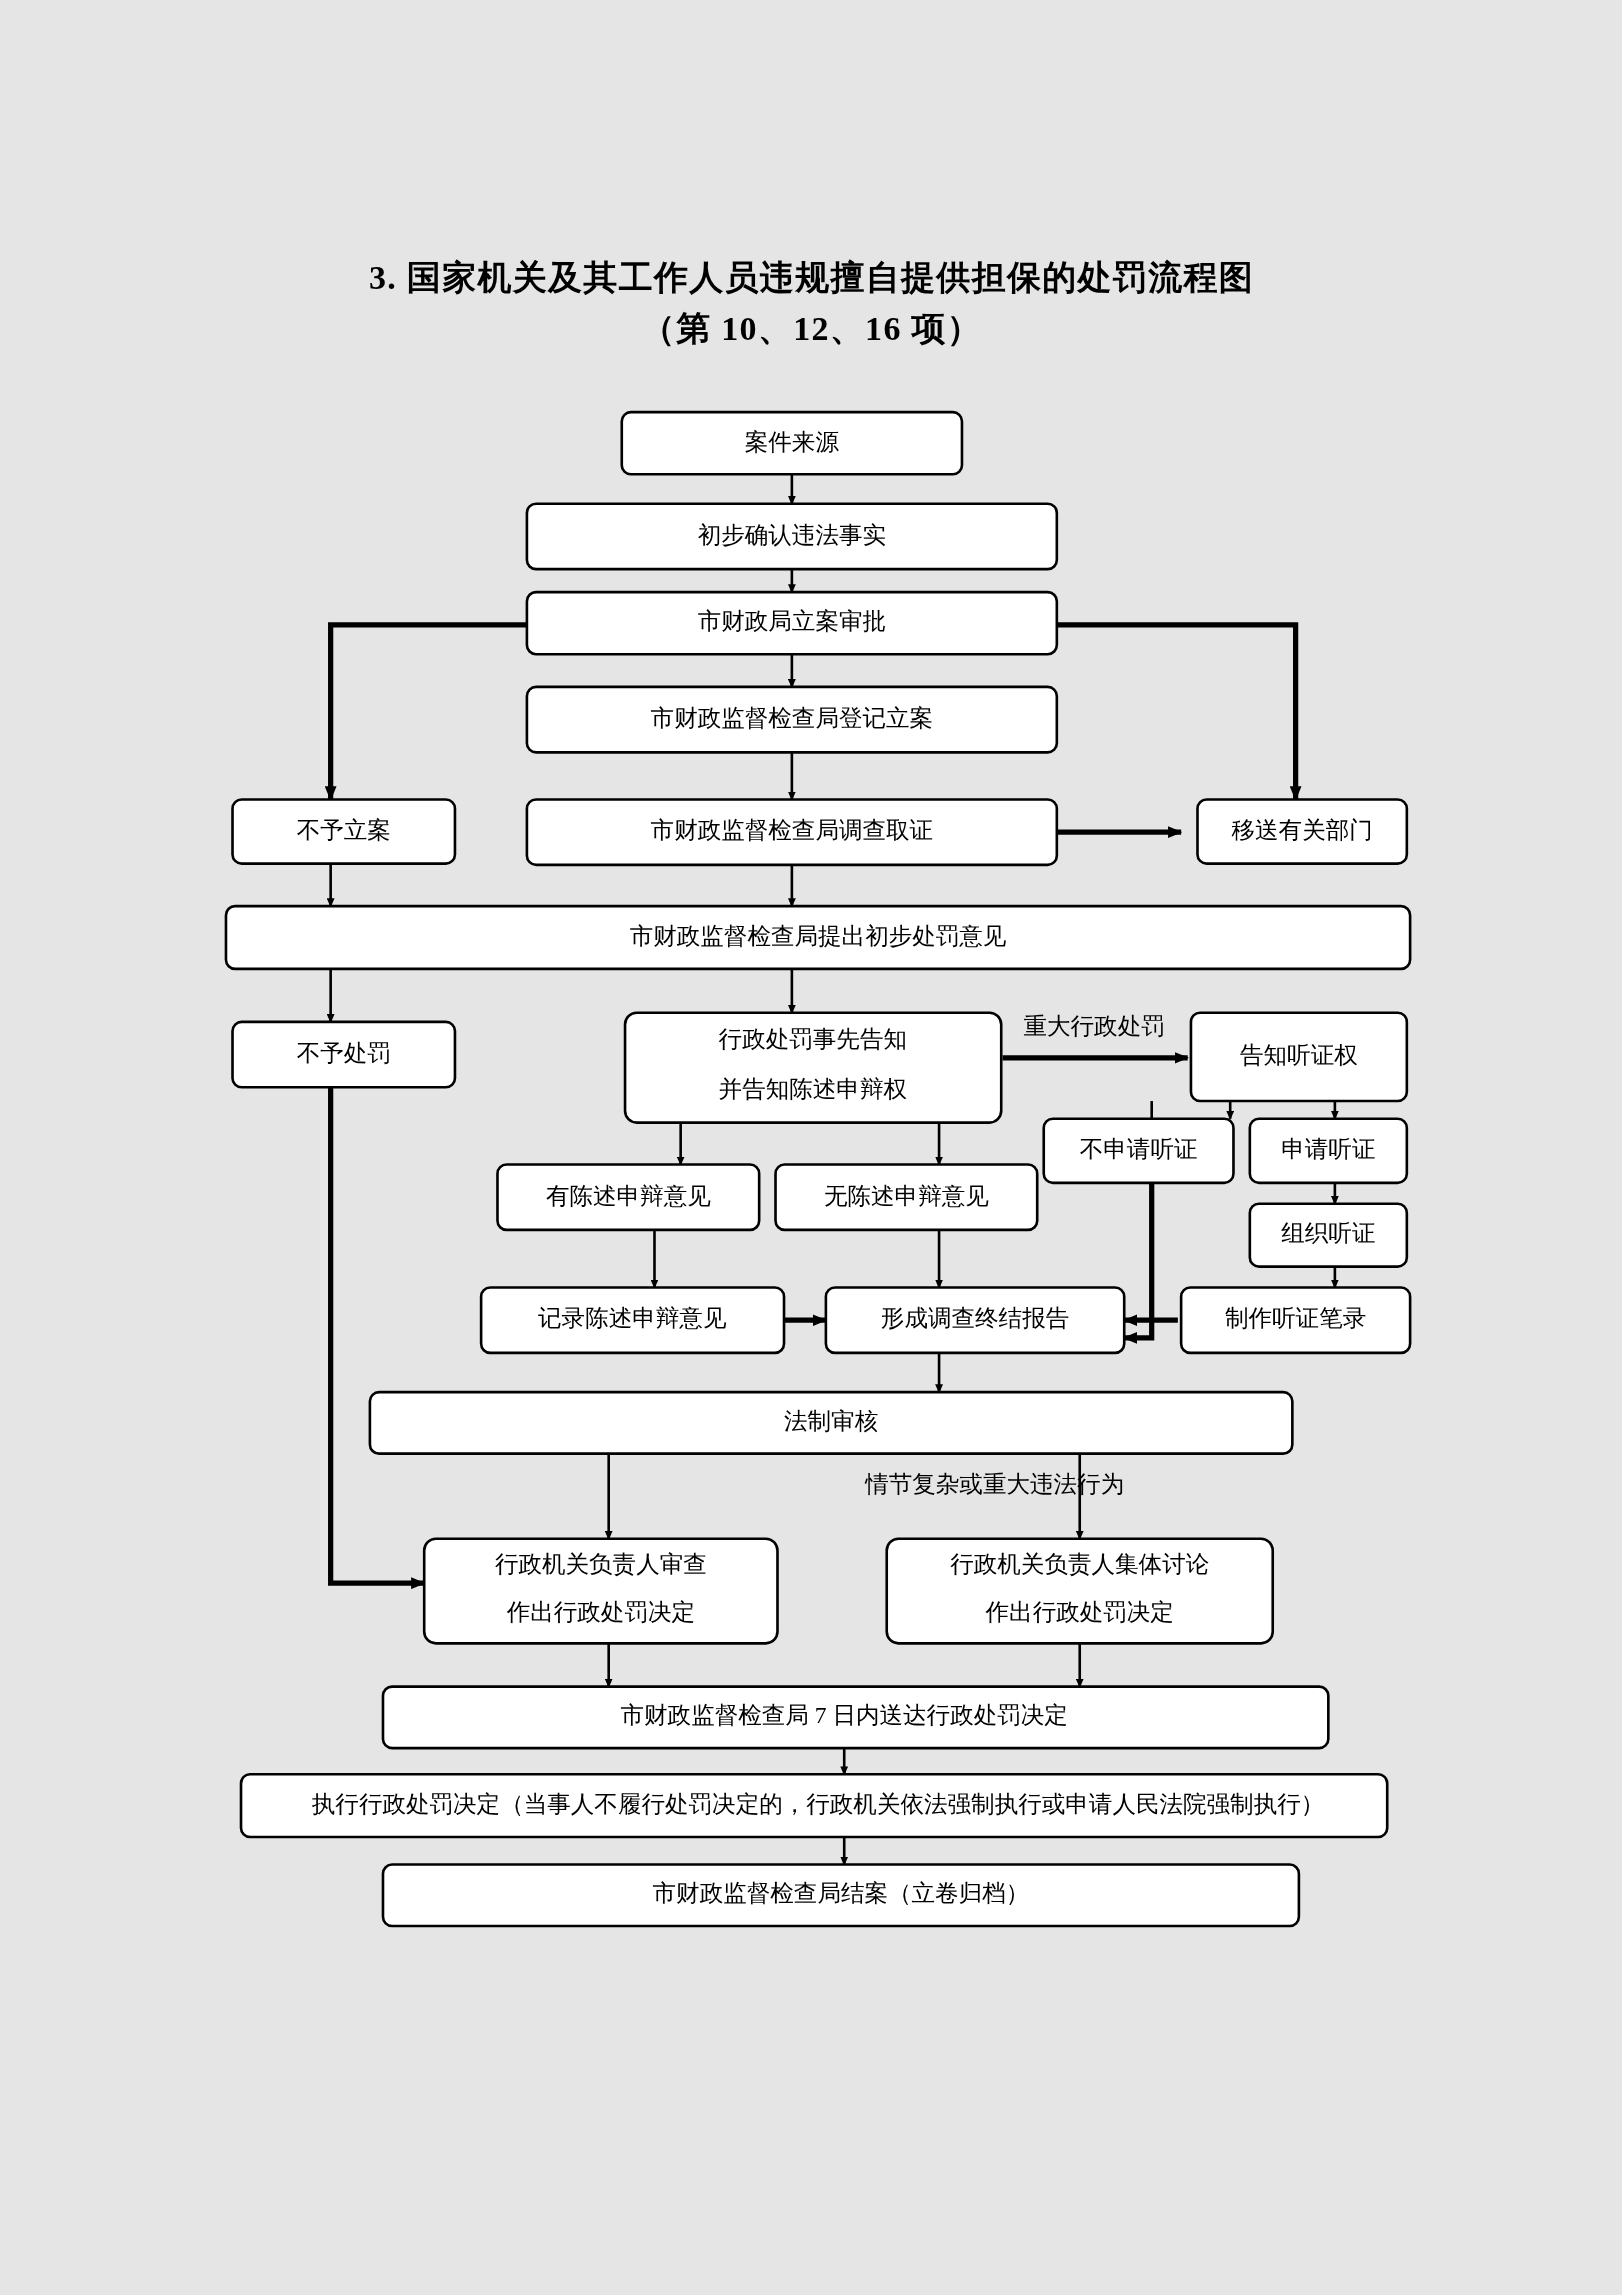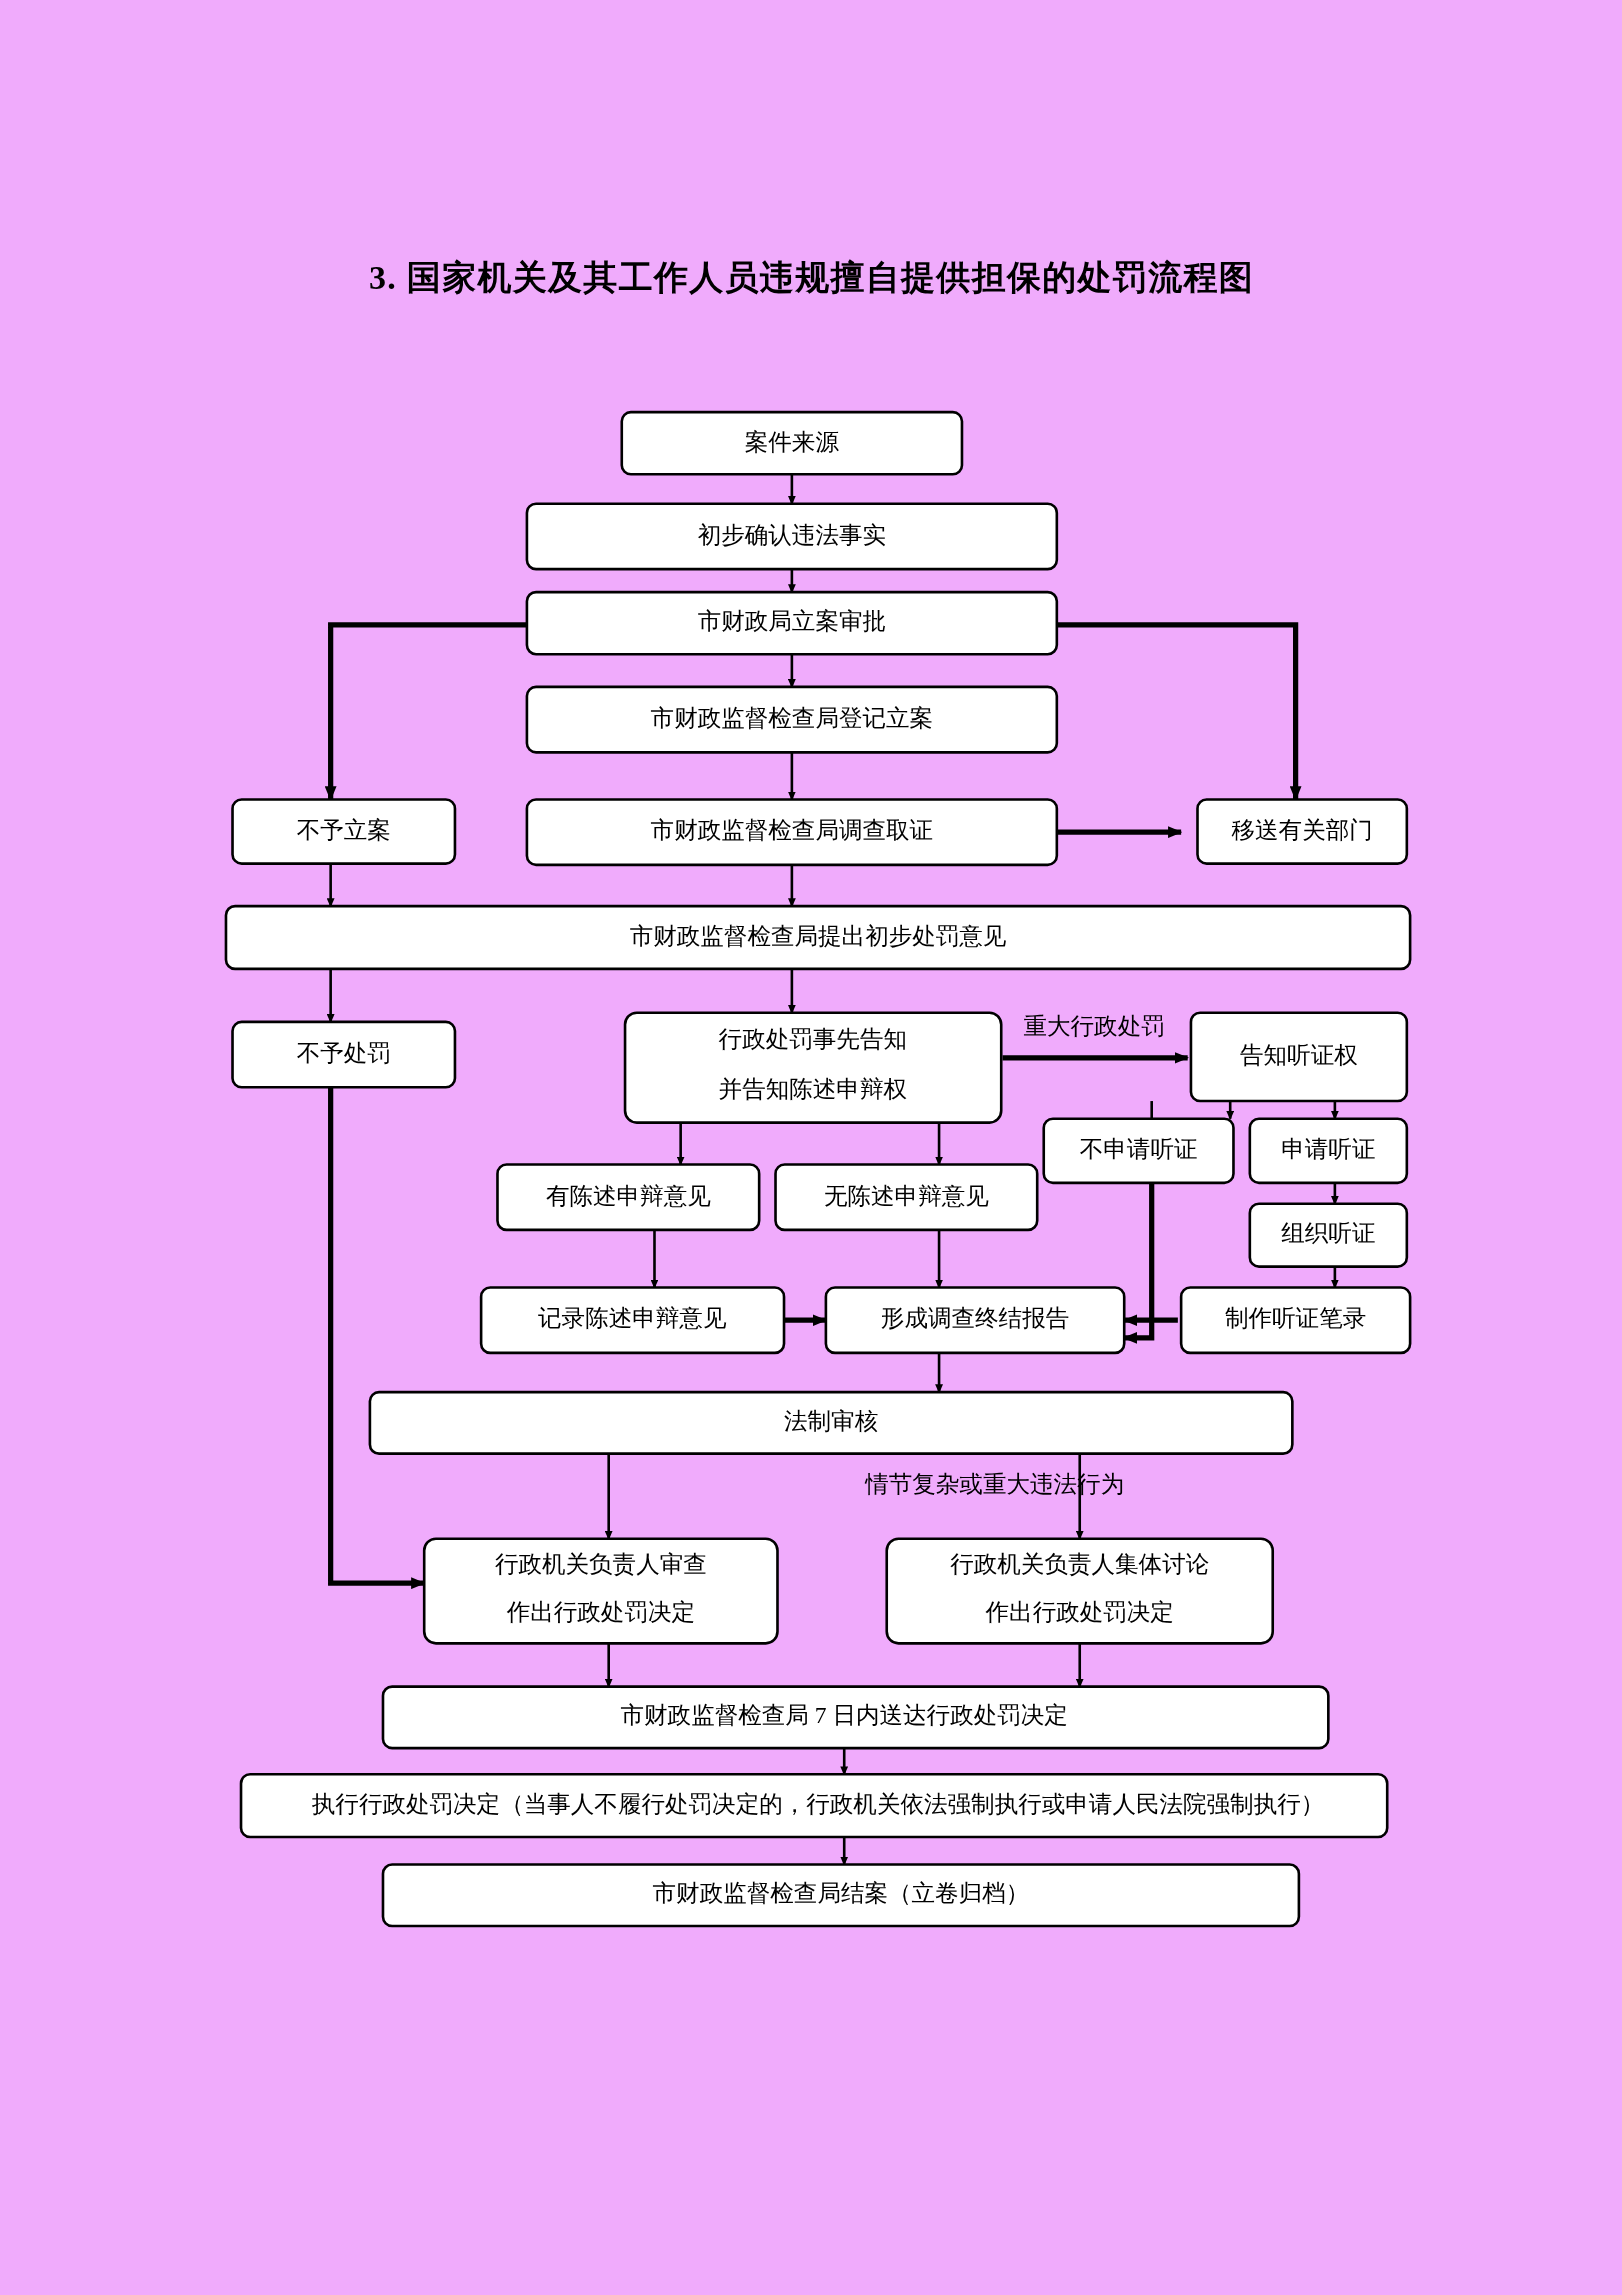--- a/index.html
+++ b/index.html
@@ -10,21 +10,21 @@
   body {
     width: 1623px;
     height: 2295px;
     font-family: "Liberation Serif", "DejaVu Serif", serif;
     position: relative;
     overflow: hidden;
   }
   #sheet {
     position: absolute;
     inset: 0;
-    background: #f0abfc;
+    background: #e5e5e5;
   }
   .title-block {
     position: absolute;
     left: 0;
     top: 252px;
     width: 1623px;
     text-align: center;
   }
   .title-line {
     font-family: "Liberation Serif", "DejaVu Serif", serif;
@@ -70,20 +70,21 @@
     dominant-baseline: middle;
   }
 </style>
 </head>
 <body>
 
 <div id="sheet">
 
   <div class="title-block">
     <div class="title-line">3. 国家机关及其工作人员违规擅自提供担保的处罚流程图</div>
+    <div class="title-line">（第 10、12、16 项）</div>
   </div>
 
   <svg class="flow" viewBox="0 0 2480 3508">
     <defs>
       <marker id="arrow" markerWidth="14" markerHeight="12" refX="12" refY="6" orient="auto" markerUnits="userSpaceOnUse">
         <path d="M0,0 L14,6 L0,12 z" fill="#000000"></path>
       </marker>
       <marker id="arrowBig" markerWidth="22" markerHeight="18" refX="20" refY="9" orient="auto" markerUnits="userSpaceOnUse">
         <path d="M0,0 L22,9 L0,18 z" fill="#000000"></path>
       </marker>

